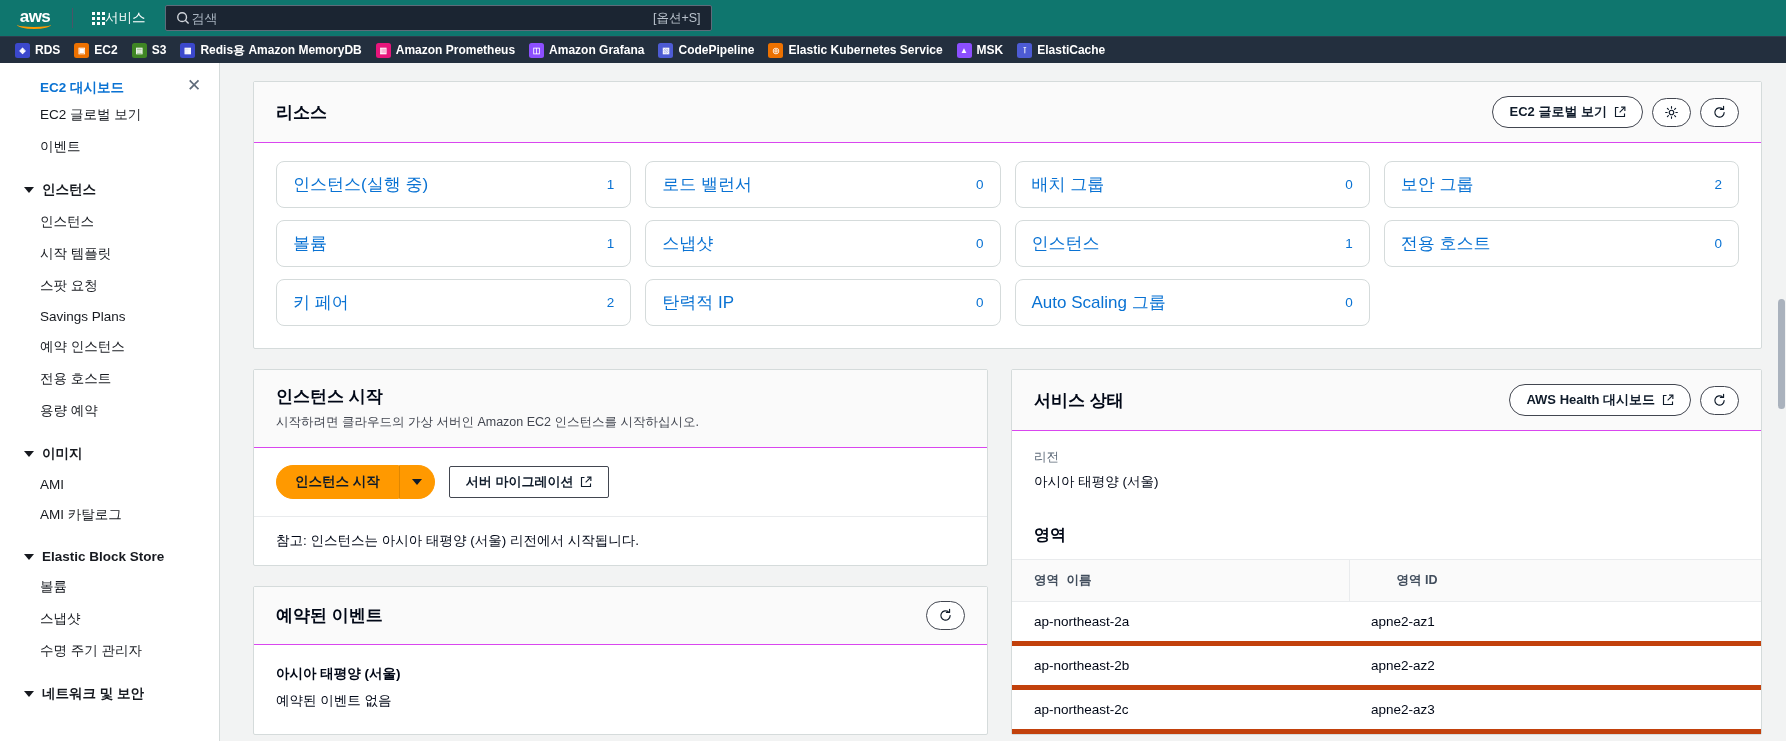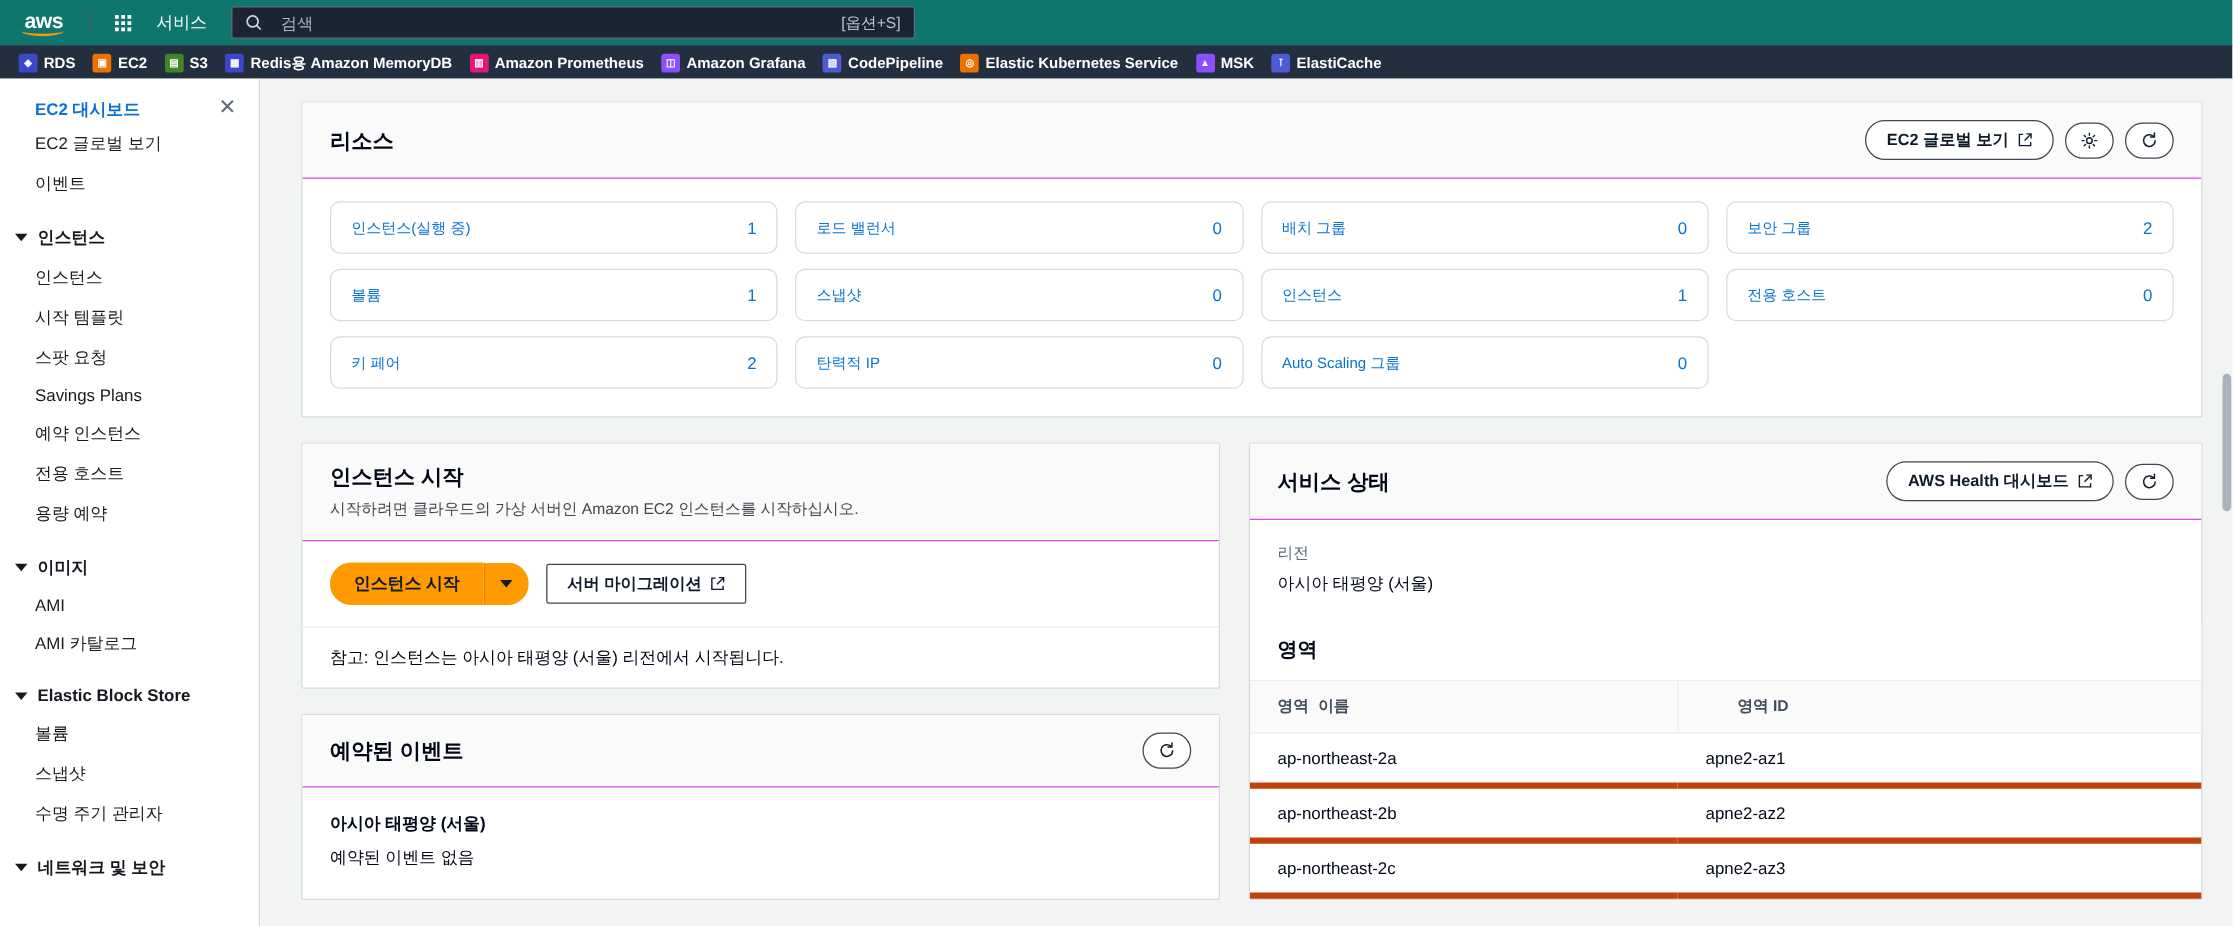--- a/index.html
+++ b/index.html
@@ -41,21 +41,21 @@
     width: 34px; height: 9px;
     border-bottom: 2.5px solid #ff9900;
     border-radius: 0 0 60% 60%;
   }
   .nav-divider {
     width: 1px; height: 20px;
     background: #4a5568;
     margin: 0 12px 0 4px;
   }
   .services-btn {
-    display: flex; align-items: center; gap: 20px;
+    display: flex; align-items: center; gap: 0;
     color: #ffffff; font-size: 13.5px;
     padding: 5px 7px; border-radius: 2px;
     cursor: pointer;
   }
   .grid-icon {
     display: grid;
     grid-template-columns: repeat(3, 3px);
     grid-template-rows: repeat(3, 3px);
     gap: 2px;
   }
@@ -63,21 +63,21 @@
   .searchwrap {
     flex: 0 0 auto;
     width: 547px;
     margin-left: 12px;
     height: 26px;
     background: #1b2532;
     border: 1px solid #5f6b7a;
     border-radius: 2px;
     display: flex; align-items: center;
     padding: 0 10px;
-    gap: 15px;
+    gap: 2px;
   }
   .searchwrap svg { flex: 0 0 auto; }
   .searchwrap input {
     flex: 1;
     background: transparent;
     border: none; outline: none;
     color: #ffffff;
     font-size: 13px;
     font-family: "Liberation Sans", sans-serif;
   }
@@ -103,21 +103,21 @@
   }
   .favicon {
     width: 15px; height: 15px;
     border-radius: 2.5px;
     display: flex; align-items: center; justify-content: center;
     font-size: 8px; color: #fff; font-weight: 700;
     flex: 0 0 auto;
   }
 
   
-  .shell { display: flex; height: 678px; background:#ffffff; }
+  .shell { display: flex; height: 678px; background:#ffffff;margin-left:12px; }
 
   
   .sidebar {
     width: 208px;
     flex: 0 0 208px;
     background: #ffffff;
     border-right: 1px solid #d5dbdb;
     padding: 14px 0 10px 0;
     overflow: hidden;
     position: relative;
@@ -236,21 +236,21 @@
   }
   .res-tile {
     border: 1px solid #d5dbdb;
     border-radius: 8px;
     padding: 11px 16px;
     display: flex; align-items: center; justify-content: space-between;
     cursor: pointer;
     background: #ffffff;
     min-height: 42px;
   }
-  .res-label { color: #0972d3; font-size: 12px; }
+  .res-label { color: #0972d3; font-size: 17px; }
   .res-count { color: #0972d3; font-size: 13.5px; }
   .res-tile.empty { border: none; cursor: default; }
 
   
   .cols { display: flex; gap: 23px; margin-top: 20px; }
   .col-l { flex: 0 0 735px; }
   .col-r { flex: 1; }
 
   .launch-sub { font-size: 12.5px; color: #424650; margin-top: 6px; }
   .launch-actions { padding: 17px 22px; display: flex; align-items: center; gap: 14px; }

